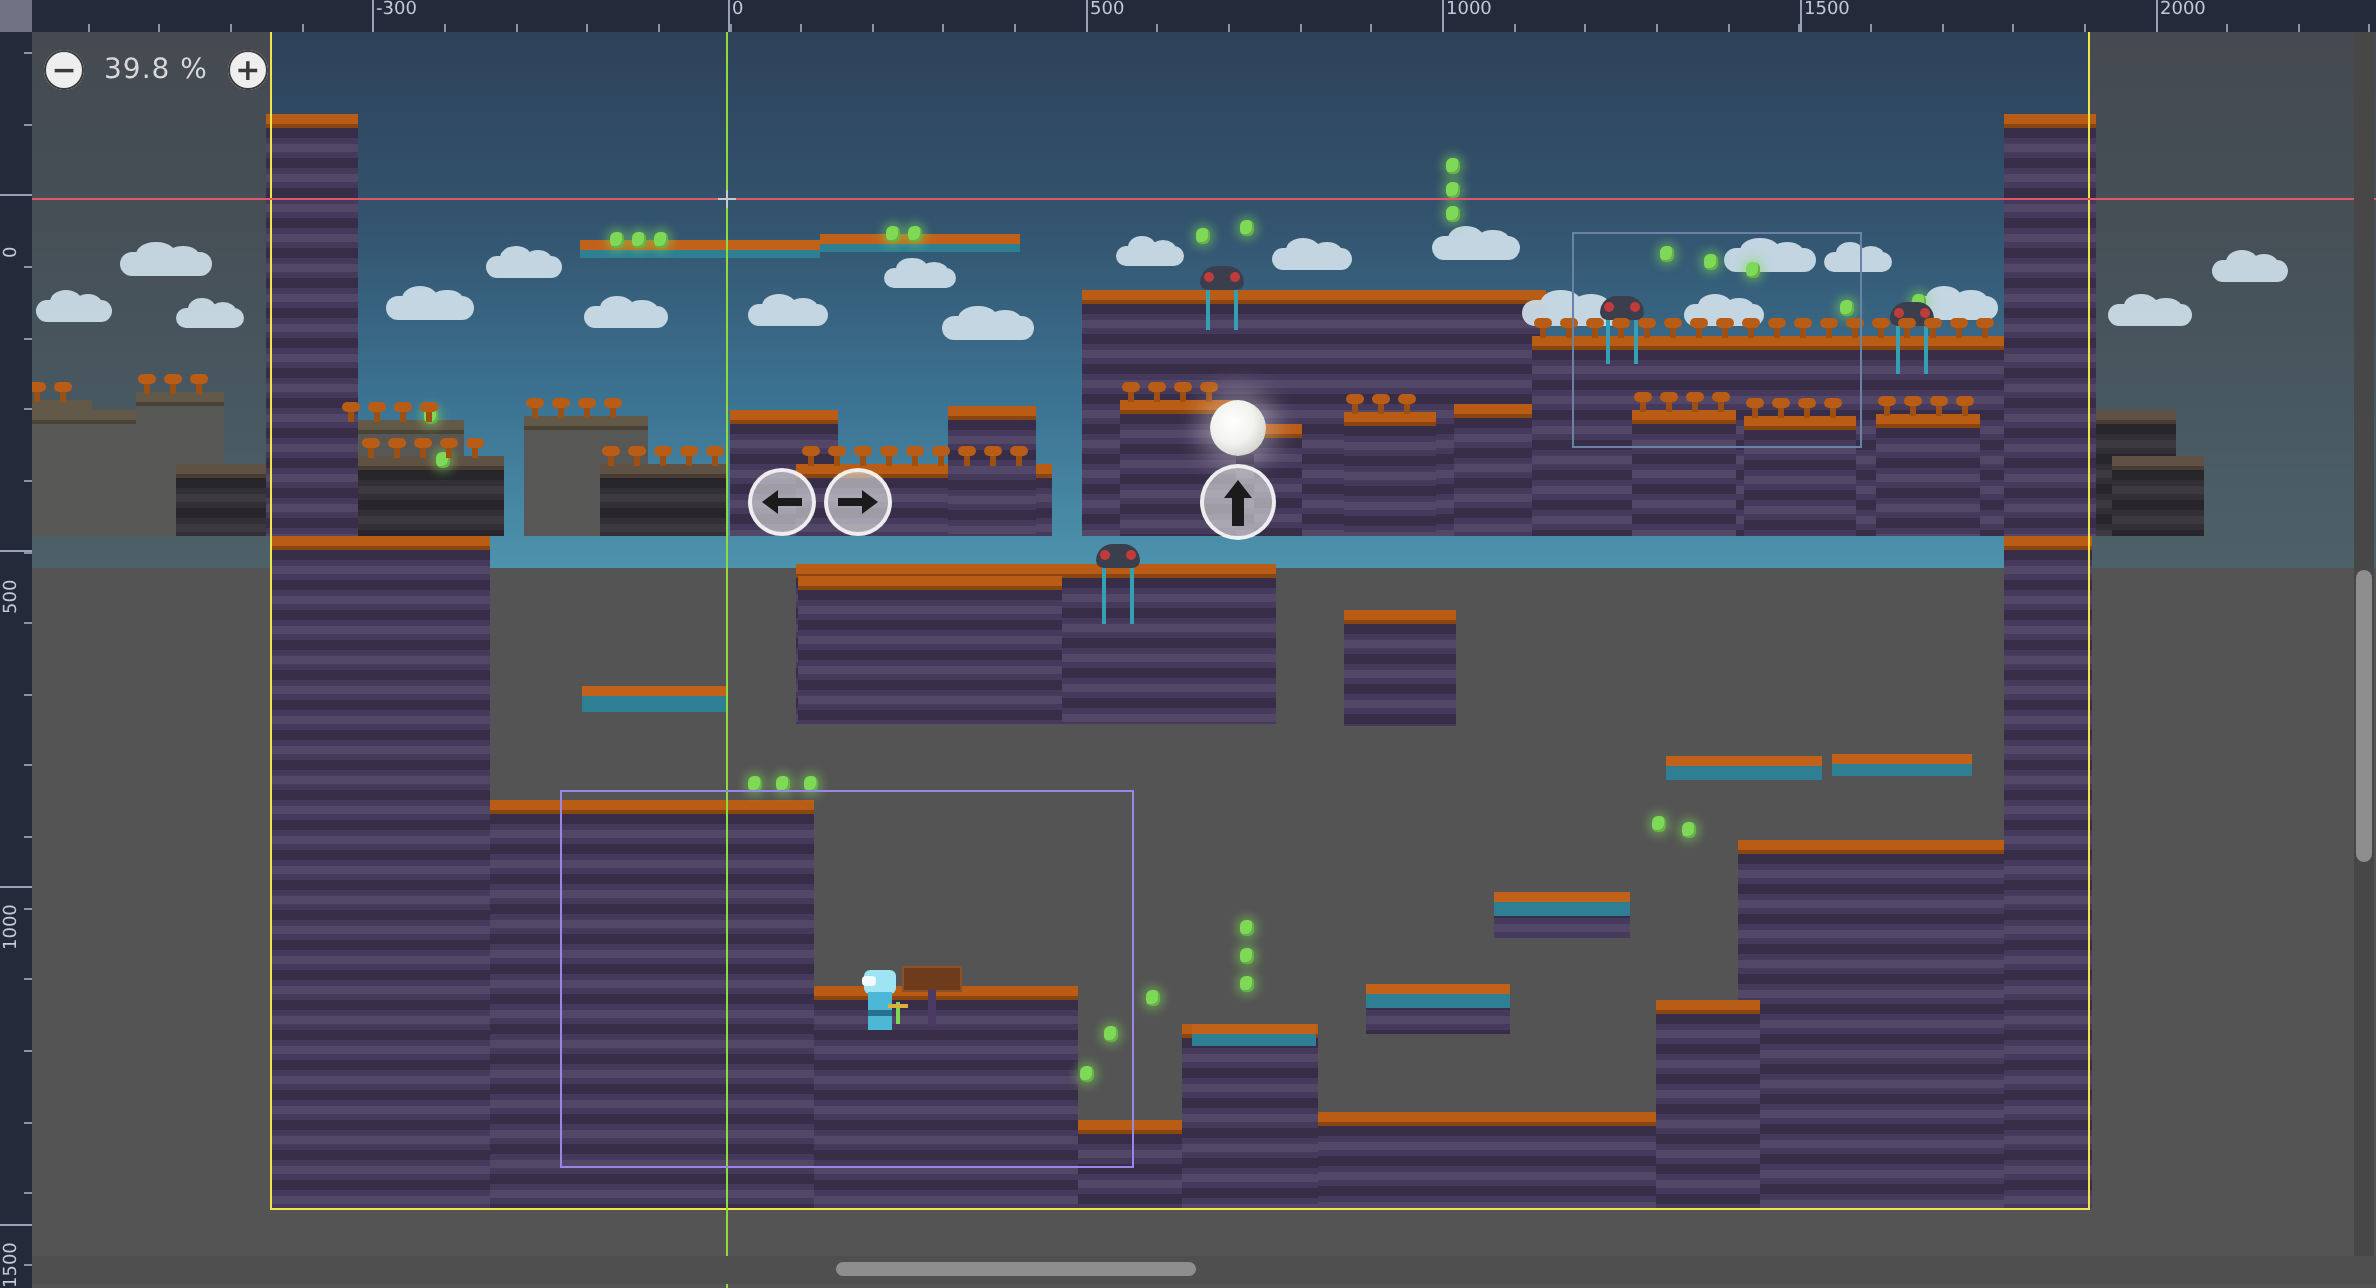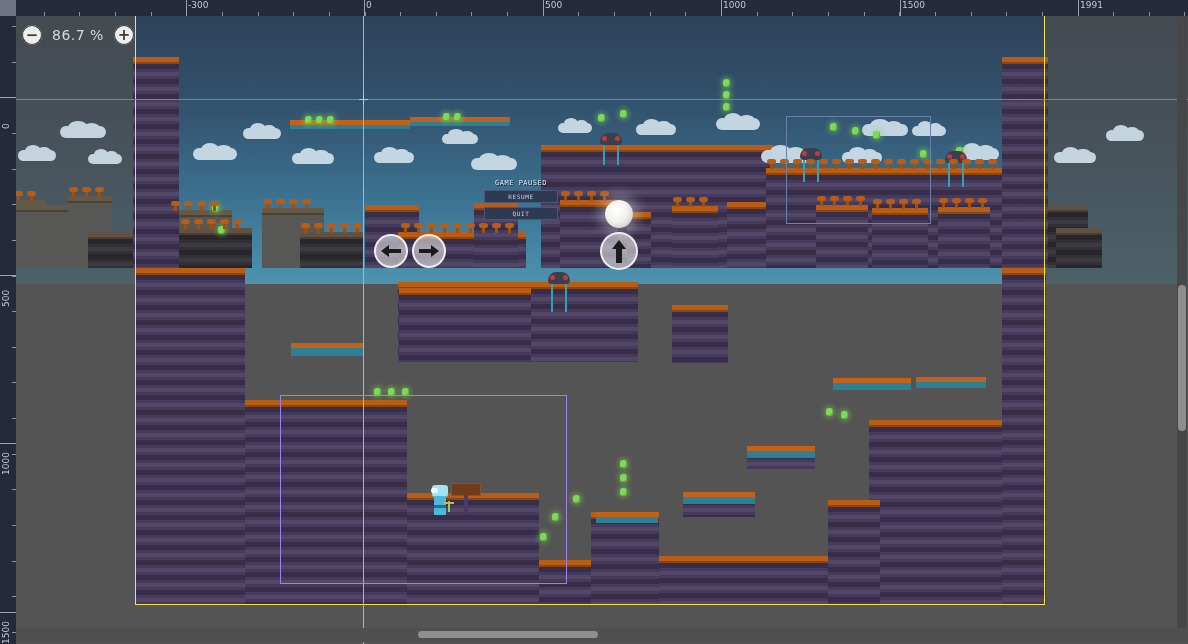--- a/index.html
+++ b/index.html
@@ -468,25 +468,20 @@
       <svg width="22" height="14" viewBox="0 0 22 14">
         <path d="M13,1 L13,5 L1,5 L1,9 L13,9 L13,13 L21,7 Z" fill="#1b1b1b"></path>
       </svg>
     </div>
     <div class="hud-btn" style="left:584px;top:216px;width:38px;height:38px;">
       <svg width="16" height="25" viewBox="0 0 16 25">
         <path d="M5,24 L5,10 L1,10 L8,1 L15,10 L11,10 L11,24 Z" fill="#1b1b1b"></path>
       </svg>
     </div>
 
-    <div class="pause" style="left:468px;top:163px;">
-      <div class="title">GAME PAUSED</div>
-      <div class="mbtn">RESUME</div>
-      <div class="mbtn">QUIT</div>
-    </div>
 
     <div class="player" style="left:415px;top:469px;">
       <div class="head"></div>
       <div class="visor"></div>
       <div class="torso"></div>
       <div class="belt"></div>
     </div>
     <div class="sign" style="left:435px;top:467px;">
       <div class="board"></div>
       <div class="post"></div>
@@ -533,21 +528,21 @@
       <div class="lbl" style="left: 172px;">-300</div>
       <div class="tick major" style="left: 348px;"></div>
       <div class="lbl" style="left: 350px;">0</div>
       <div class="tick major" style="left: 527px;"></div>
       <div class="lbl" style="left: 529px;">500</div>
       <div class="tick major" style="left: 705px;"></div>
       <div class="lbl" style="left: 707px;">1000</div>
       <div class="tick major" style="left: 884px;"></div>
       <div class="lbl" style="left: 886px;">1500</div>
       <div class="tick major" style="left: 1062px;"></div>
-      <div class="lbl" style="left: 1064px;">1991</div>
+      <div class="lbl" style="left: 1064px;">2000</div>
     </div>
   <div class="ruler-v" id="ruler-v">
       <div class="tick minor" style="top: 9.95px;"></div>
       <div class="tick minor" style="top: 45.6px;"></div>
       <div class="tick minor" style="top: 81.25px;"></div>
       <div class="tick minor" style="top: 116.9px;"></div>
       <div class="tick minor" style="top: 152.55px;"></div>
       <div class="tick minor" style="top: 188.2px;"></div>
       <div class="tick minor" style="top: 223.85px;"></div>
       <div class="tick minor" style="top: 259.5px;"></div>
@@ -566,21 +561,21 @@
       <div class="tick major" style="top: 259px;"></div>
       <div class="lbl" style="top: 291px; left: 1px;">500</div>
       <div class="tick major" style="top: 427px;"></div>
       <div class="lbl" style="top: 459px; left: 1px;">1000</div>
       <div class="tick major" style="top: 596px;"></div>
       <div class="lbl" style="top: 628px; left: 1px;">1500</div>
     </div>
 
   <div class="zoombar">
     <div class="zcircle">−</div>
-    <div class="zlabel">86.7 %</div>
+    <div class="zlabel">39.8 %</div>
     <div class="zcircle">+</div>
   </div>
 
   <div class="sb-track-v"></div>
   <div class="sb-v"></div>
   <div class="sb-track-h"></div>
   <div class="sb-h"></div>
 
 </div>
 

